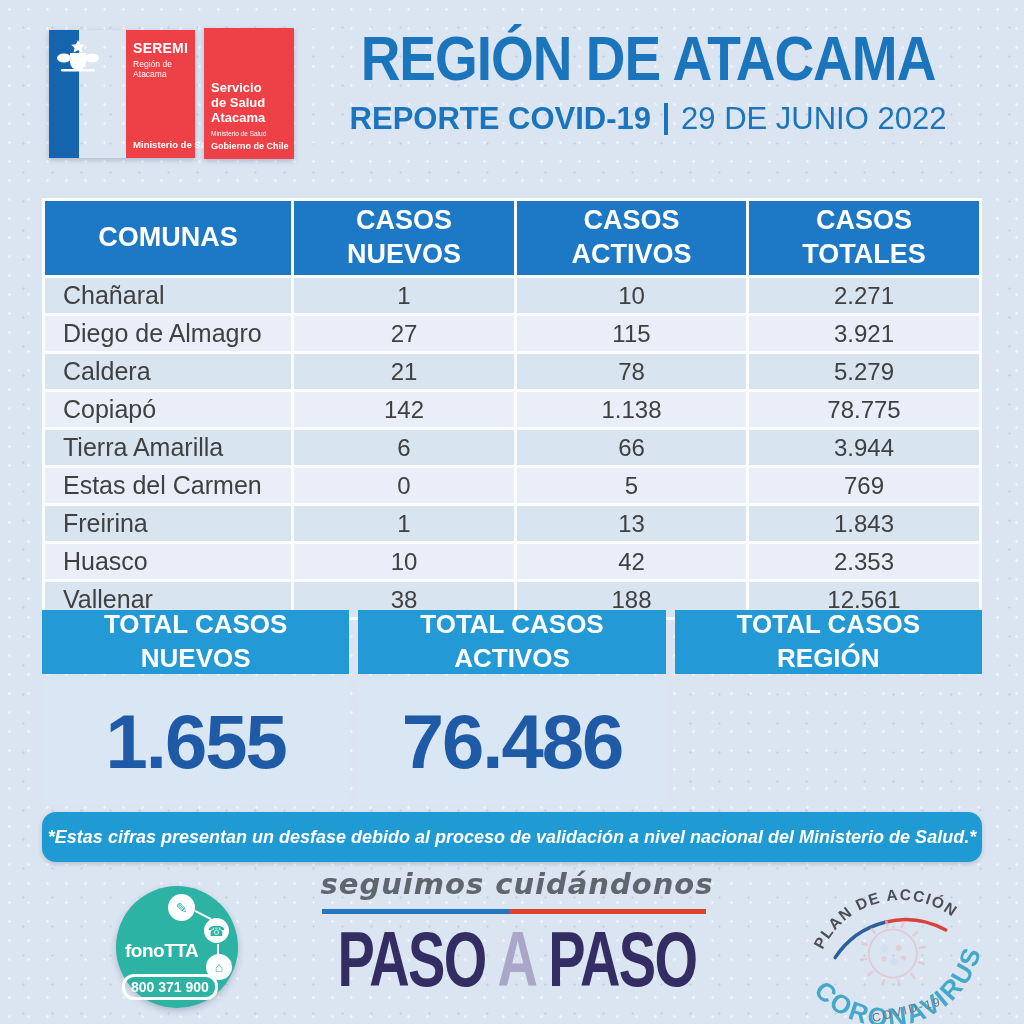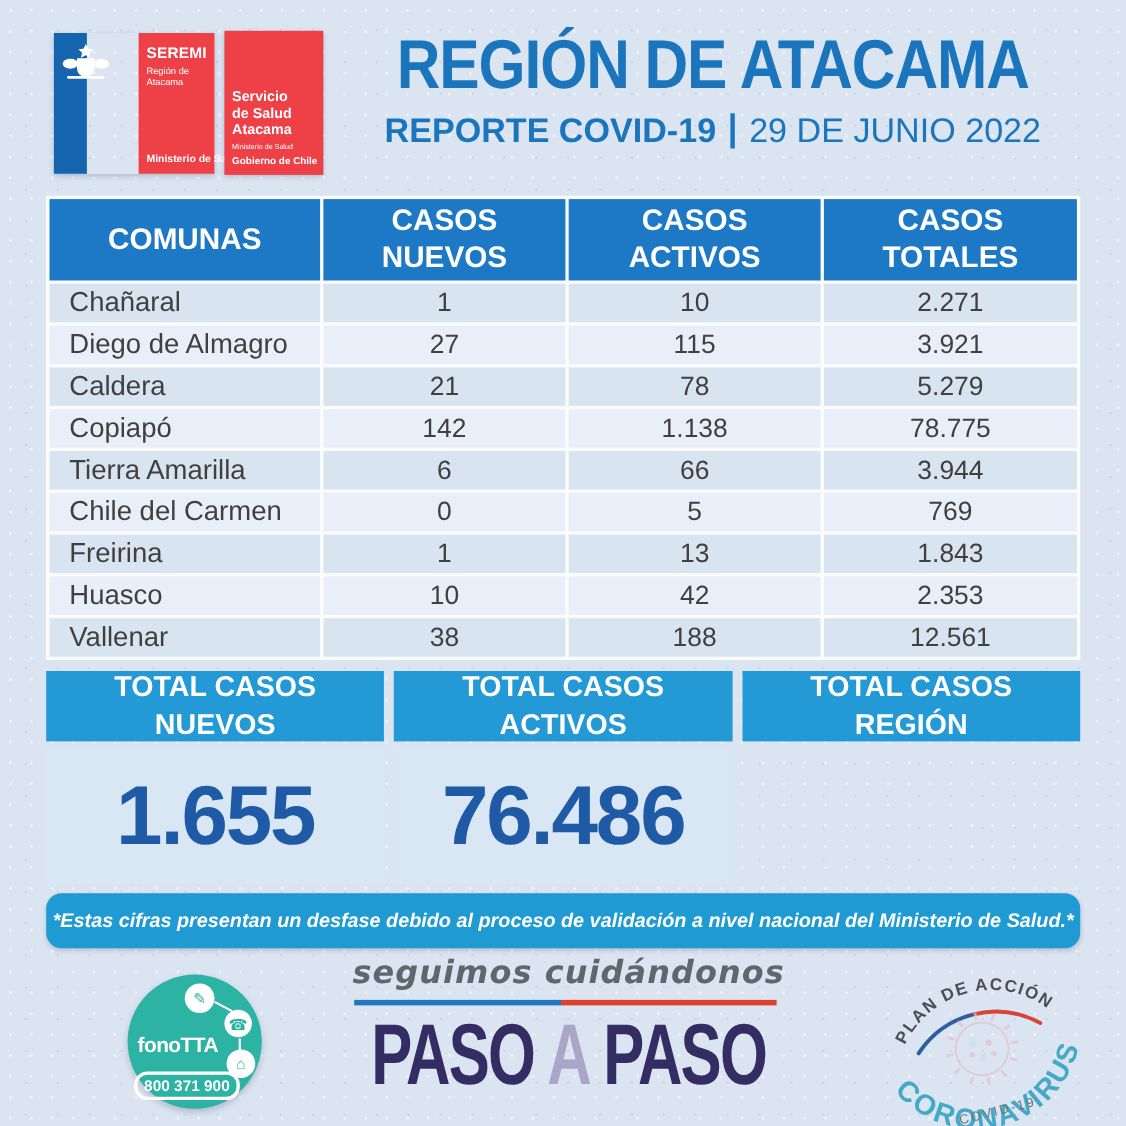--- a/index.html
+++ b/index.html
@@ -26,21 +26,21 @@
   .ssa-sub{font-size:6.5px;margin-top:4px;}
   .logo2 .logo-bottom{font-size:9px;}
   
   .titles{position:absolute;left:312px;top:26px;width:672px;text-align:center;color:#1b75bc;}
   .main-title{font-size:55px;font-weight:800;letter-spacing:-1px;line-height:1.05;transform:scaleY(1.14);transform-origin:center top;white-space:nowrap;}
   .subtitle{margin-top:17px;display:flex;justify-content:center;align-items:center;gap:13px;font-size:31px;white-space:nowrap;}
   .subtitle-main{font-weight:800;}
   .subtitle-bar{width:4px;height:32px;background:#1b75bc;}
   .subtitle-date{font-weight:400;}
   
-  .table{position:absolute;left:42px;top:178px;width:940px;box-sizing:border-box;background:#fbfcfe;padding:3px;display:grid;grid-template-columns:246px 220px 229px 230px;gap:3px;}
+  .table{position:absolute;left:42px;top:198px;width:940px;box-sizing:border-box;background:#fbfcfe;padding:3px;display:grid;grid-template-columns:246px 220px 229px 230px;gap:3px;}
   .th{background:#1d78c5;color:#fff;height:74px;display:flex;flex-direction:column;align-items:center;justify-content:center;font-size:27px;font-weight:bold;line-height:1.25;}
   .td{height:35px;display:flex;align-items:center;justify-content:center;font-size:24px;color:#404040;background:#e9eef8;}
   .td.dark{background:#d9e4f1;}
   .td.name{justify-content:flex-start;padding-left:18px;box-sizing:border-box;font-size:25px;}
   
   .totals{position:absolute;left:42px;top:610px;width:940px;display:grid;grid-template-columns:1fr 1fr 1fr;column-gap:9px;row-gap:4px;}
   .total-head{background:#2399d6;color:#fff;height:64px;display:flex;flex-direction:column;align-items:center;justify-content:center;font-size:26px;font-weight:bold;line-height:1.3;}
   .total-value{background:#d9e6f4;height:126px;display:flex;align-items:center;justify-content:center;font-size:76px;font-weight:800;color:#1e5aa5;letter-spacing:-2px;}
   
   .footnote{position:absolute;left:42px;top:812px;width:940px;height:50px;box-sizing:border-box;background:#1f9ad2;border-radius:14px;color:#fff;display:flex;align-items:center;justify-content:center;font-size:18px;font-weight:bold;font-style:italic;white-space:nowrap;box-shadow:0 2px 4px rgba(40,60,90,.2);}
@@ -139,21 +139,21 @@
     <div class="td name">Copiapó</div>
     <div class="td">142</div>
     <div class="td">1.138</div>
     <div class="td">78.775</div>
 
     <div class="td name dark">Tierra Amarilla</div>
     <div class="td dark">6</div>
     <div class="td dark">66</div>
     <div class="td dark">3.944</div>
 
-    <div class="td name">Chile del Carmen</div>
+    <div class="td name">Estas del Carmen</div>
     <div class="td">0</div>
     <div class="td">5</div>
     <div class="td">769</div>
 
     <div class="td name dark">Freirina</div>
     <div class="td dark">1</div>
     <div class="td dark">13</div>
     <div class="td dark">1.843</div>
 
     <div class="td name">Huasco</div>

